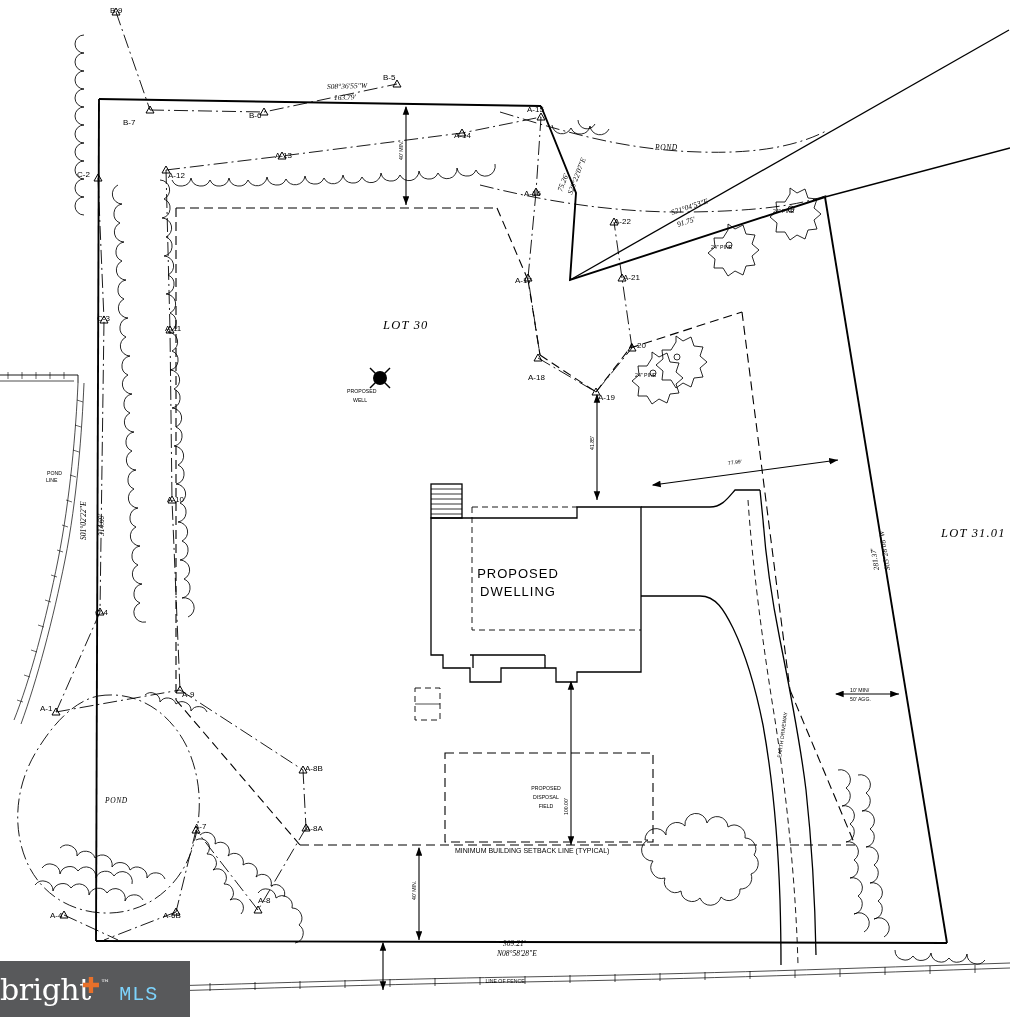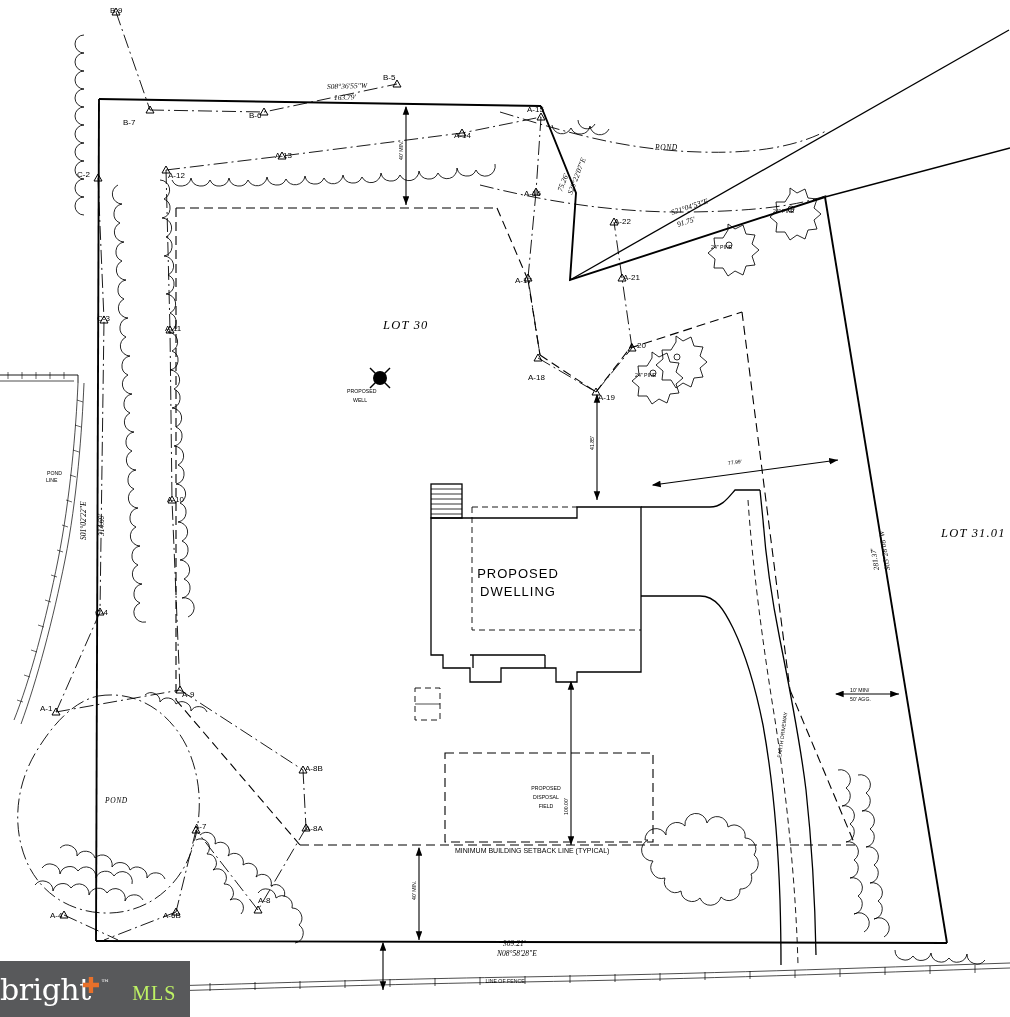--- a/index.html
+++ b/index.html
@@ -6,22 +6,22 @@
   body{width:1010px;height:1017px;position:relative;overflow:hidden;
        font-family:"Liberation Sans",sans-serif;color:#000;}
   #plan{position:absolute;left:0;top:0;width:1010px;height:1017px;}
   .wm{position:absolute;left:0;bottom:0;width:190px;height:56px;
       background:#58595b;display:flex;align-items:center;justify-content:flex-start;}
   .wm-txt{font-family:"DejaVu Serif",serif;font-size:30px;color:#fff;letter-spacing:-.5px;
           display:flex;align-items:baseline;}
   .wm-b{font-weight:400;}
   .wm-plus{color:#e8702a;font-size:22px;margin-left:-9px;position:relative;top:-7px;}
   .wm-tm{font-size:9px;color:#fff;position:relative;top:-14px;margin-left:1px;}
-  .wm-mls{font-family:Liberation Serif, serif;font-size:20px;color:#bef264;
-          margin-left:23px;letter-spacing:1px;font-weight:300;}
+  .wm-mls{font-family:Liberation Mono, monospace;font-size:20px;color:#7dd3fc;
+          margin-left:10px;letter-spacing:1px;font-weight:300;}
 </style>
 </head>
 <body>
 
 <svg id="plan" viewBox="0 0 1010 1017" xmlns="http://www.w3.org/2000/svg">
   <defs>
     <style>
       .bl{fill:none;stroke:#000;stroke-width:1.9;}
       .bl2{fill:none;stroke:#000;stroke-width:1.3;}
       .thin{fill:none;stroke:#000;stroke-width:.9;}

